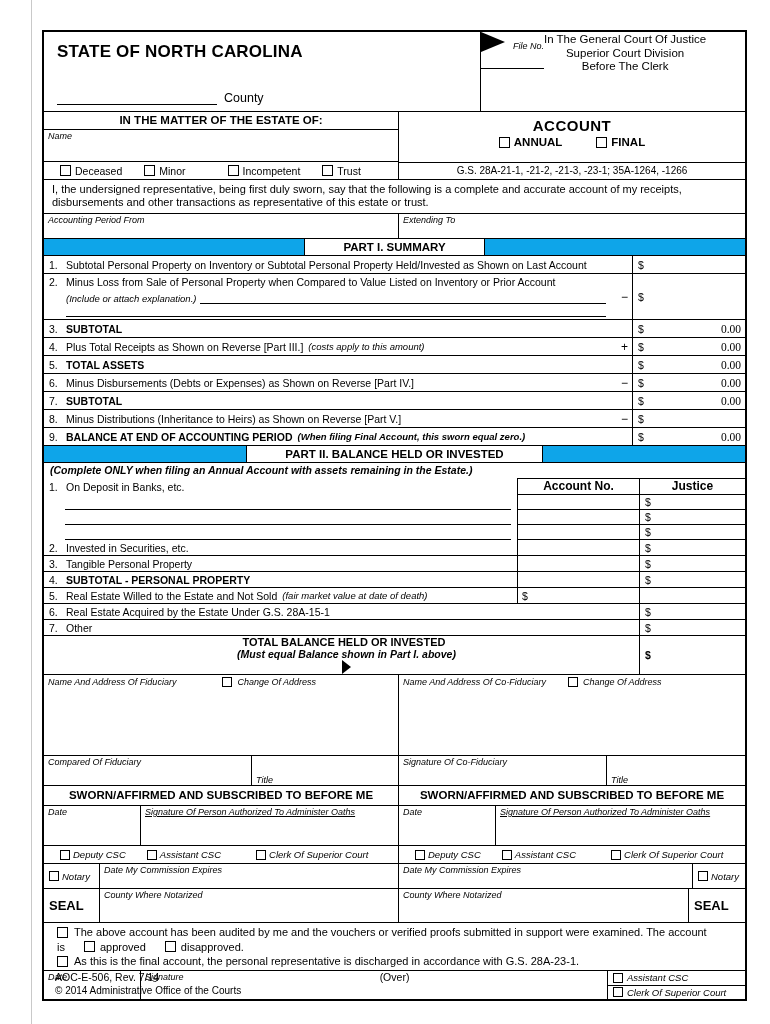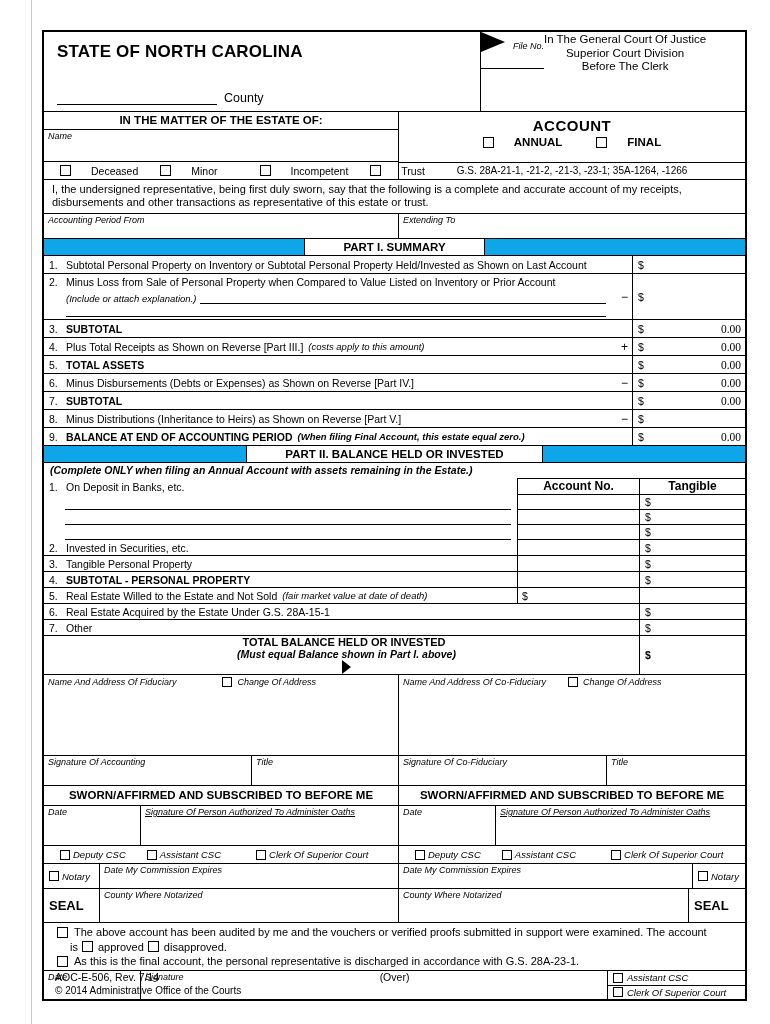--- a/index.html
+++ b/index.html
@@ -4,21 +4,21 @@
 <style>
   * { margin:0; padding:0; box-sizing:border-box; }
   html,body { background:#fff; }
   body { width:770px; height:1024px; position:relative; font-family:"Liberation Sans",sans-serif; color:#000; overflow:hidden; }
   .page-edge { position:absolute; left:31px; top:0; bottom:0; width:1px; background:#c9c9c9; }
   .form { position:absolute; left:42px; top:30px; width:705px; border:2px solid #000; background:#fff; }
   .lbl { font-style:italic; font-size:9px; line-height:10px; }
   .cb { display:inline-block; width:11px; height:11px; border:1px solid #000; background:#fff; flex:none; }
   .cb.sm { width:10px; height:10px; }
   .bold { font-weight:bold; }
-  .cbg { display:flex; align-items:center; gap:20px; }
+  .cbg { display:flex; align-items:center; gap:4px; }
   .mL16{margin-left:16px}.mL21{margin-left:21px}.mL22{margin-left:22px}.mL35{margin-left:35px}.mL42{margin-left:42px}
 
   
   .sec-header { display:flex; height:80px; border-bottom:1px solid #000; }
   .hdr-left { width:437px; border-right:1px solid #000; position:relative; }
   .state-title { font-size:17px; font-weight:bold; padding:10px 0 0 13px; letter-spacing:.2px; }
   .county-line { position:absolute; left:13px; bottom:6px; font-size:12.5px; }
   .county-blank { display:inline-block; width:160px; height:12px; border-bottom:1.5px solid #000; vertical-align:bottom; margin-right:7px; }
   .hdr-right { flex:1; display:flex; }
   .fileno { height:37px; border-bottom:1px solid #000; position:relative; padding:3px 0 0 32px; }
@@ -83,21 +83,21 @@
 
   
   .fid { display:flex; border-bottom:1px solid #000; }
   .fid-col { width:355px; border-right:1px solid #000; }
   .fid-col.rightc { flex:1; border-right:none; }
   .fid-top { height:80px; padding:2px 0 0 4px; }
   .fid-lblrow { display:flex; align-items:center; gap:5px; }
   .fid-gap { width:36px; } .fid-gap2 { width:12px; }
   .fid-sig { display:flex; border-top:1px solid #000; height:30px; }
   .fs-a { width:208px; border-right:1px solid #000; padding:1px 0 0 4px; }
-  .fs-b { flex:1; padding:1px 0 0 4px; }
+  .fs-b { flex:1; padding:1px 0 0 4px;margin-top:18px; }
 
   
   .sworn { display:flex; border-bottom:1px solid #000; }
   .sworn-col { width:355px; border-right:1px solid #000; }
   .sworn-col.rightc { flex:1; border-right:none; }
   .sw-title { height:20px; line-height:19px; border-bottom:1px solid #000; text-align:center; font-weight:bold; font-size:11.5px; }
   .sw-datesig { display:flex; height:40px; border-bottom:1px solid #000; }
   .sw-date { width:97px; border-right:1px solid #000; padding:1px 0 0 4px; }
   .sw-sig { flex:1; padding:1px 0 0 4px;text-decoration:underline; }
   .sw-csc { height:18px; border-bottom:1px solid #000; display:flex; align-items:center; }
@@ -109,21 +109,21 @@
   .brr { border-right:1px solid #000; }
   .comm-cell { flex:1; padding:1px 0 0 4px; }
   .sw-seal { display:flex; height:33px; }
   .seal-box { width:56px; flex:none; font-weight:bold; font-size:13px; display:flex; align-items:center; padding-left:5px; }
   .county-cell { flex:1; padding:1px 0 0 4px; }
 
   
   .audit { font-size:11px; }
   .a-line1 { display:flex; gap:6px; padding:3px 8px 0 13px; line-height:12.5px; }
   .a-line1 .cb, .a-line3 .cb { margin-top:1px; }
-  .a-line2 { display:flex; align-items:center; gap:4px; padding:2px 0 2px 26px; }
+  .a-line2 { display:flex; align-items:center; gap:19px; padding:2px 0 2px 13px; }
   .a-line2 .cbg { gap:5px; }
   .a-line3 { display:flex; gap:6px; padding:0 8px 3px 13px; line-height:12.5px; }
   .a-row { display:flex; border-top:1px solid #000; height:29px; }
   .a-date { width:97px; border-right:1px solid #000; padding:1px 0 0 4px; }
   .a-sig { flex:1; border-right:1px solid #000; padding:1px 0 0 4px; }
   .a-offs { width:137px; flex:none; display:flex; flex-direction:column; }
   .a-off { flex:1; display:flex; align-items:center; gap:4px; padding-left:5px; }
   .a-off + .a-off { border-top:1px solid #000; }
 
   
@@ -320,42 +320,42 @@
     <div class="p1amt">
         <span class="dollar">$</span>
         <span class="val"></span>
       </div>
   </div>
 
   <div class="p1row">
     <div class="p1desc">
         <span class="p1num">9.</span>
         <span class="bold">BALANCE AT END OF ACCOUNTING PERIOD</span>
-        <span class="inote bold">(When filing Final Account, this estate equal zero.)</span>
+        <span class="inote bold">(When filing Final Account, this sworn equal zero.)</span>
       </div>
     <span class="p1op"></span>
     <div class="p1amt">
         <span class="dollar">$</span>
         <span class="val">0.00</span>
       </div>
   </div>
 
   <div class="part-bar">
     <span class="part-label">PART II. BALANCE HELD OR INVESTED</span>
   </div>
 
   <div class="p2note">(Complete ONLY when filing an Annual Account with assets remaining in the Estate.)</div>
 
   <div class="p2row hdrrow">
     <div class="p2desc">
         <span class="p2num">1.</span>
         <span>On Deposit in Banks, etc.</span>
       </div>
     <div class="p2acct hdrcell">Account No.</div>
-    <div class="p2bal hdrcell">Tangible</div>
+    <div class="p2bal hdrcell">Justice</div>
   </div>
 
   <div class="p2row">
     <div class="p2desc">
         <span class="bank-rule"></span>
       </div>
     <div class="p2acct brow"></div>
     <div class="p2bal brow">
         <span class="dollar">$</span>
         <span class="val"></span>
@@ -469,21 +469,21 @@
       <div class="fid-top">
         <div class="fid-lblrow">
           <span class="lbl">Name And Address Of Fiduciary</span>
           <span class="fid-gap"></span>
           <span class="cb sm"></span>
           <span class="lbl">Change Of Address</span>
         </div>
       </div>
       <div class="fid-sig">
         <div class="fs-a">
-            <div class="lbl">Signature Of Accounting</div>
+            <div class="lbl">Compared Of Fiduciary</div>
           </div>
         <div class="fs-b">
             <div class="lbl">Title</div>
           </div>
       </div>
     </div>
     <div class="fid-col rightc">
       <div class="fid-top">
         <div class="fid-lblrow">
           <span class="lbl">Name And Address Of Co-Fiduciary</span>

